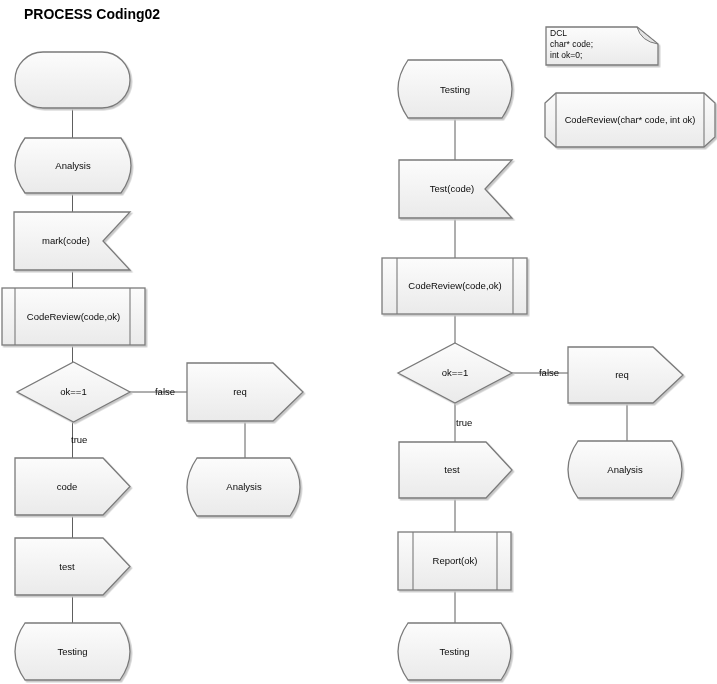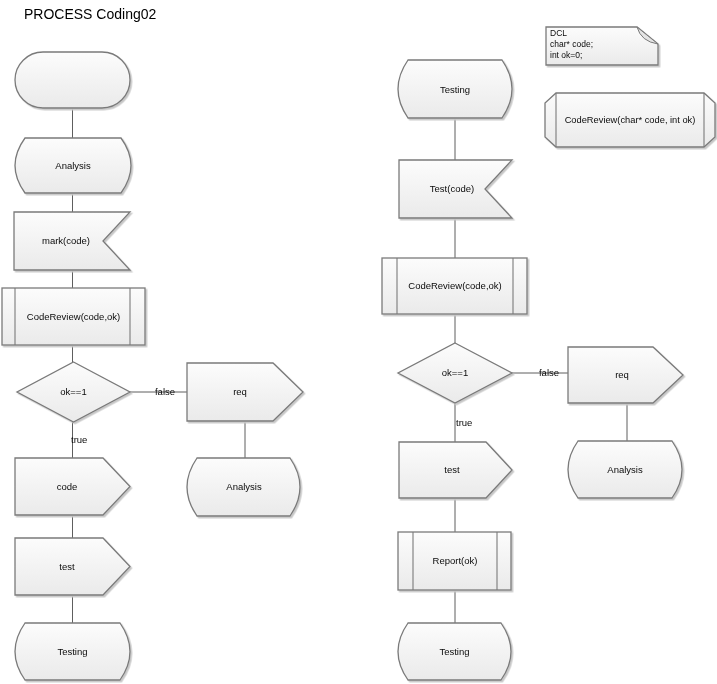--- a/index.html
+++ b/index.html
@@ -1,20 +1,20 @@
 <!DOCTYPE html>
 <html><head>
 <meta charset="utf-8">
 <style>
   html,body { margin:0; padding:0; background:#ffffff; }
   body { width:717px; height:684px; position:relative; overflow:hidden;
          font-family:"Liberation Sans", sans-serif; }
   #canvas { position:absolute; left:0; top:0; }
   .page-title { position:absolute; left:24px; top:6px; font-size:14px;
-                font-weight:normal; color:#000; letter-spacing:0px; }
+                font-weight:bold; color:#000; letter-spacing:0px; }
   .shp  { fill:url(#grad); stroke:#7a7a7a; stroke-width:1.3; filter:url(#ds); }
   .bar  { stroke:#7a7a7a; stroke-width:1.1; fill:none; }
   .con  { stroke:#5e5e5e; stroke-width:1; fill:none; }
   .flap { fill:#e4e4e4; stroke:#7a7a7a; stroke-width:1; }
   text  { fill:#0a0a0a; }
   .lbl  { font-size:9.5px; text-anchor:middle; }
   .lbl-s{ font-size:9.5px; text-anchor:start; }
   .note-line { font-size:8.5px; text-anchor:start; }
   .decl { font-size:9.3px; text-anchor:middle; }
 </style>

